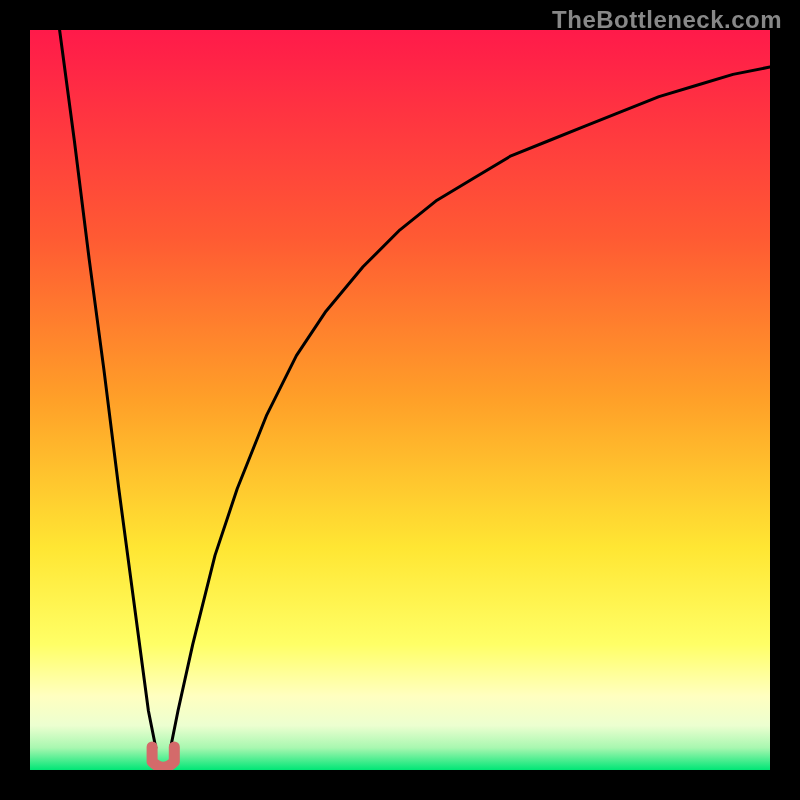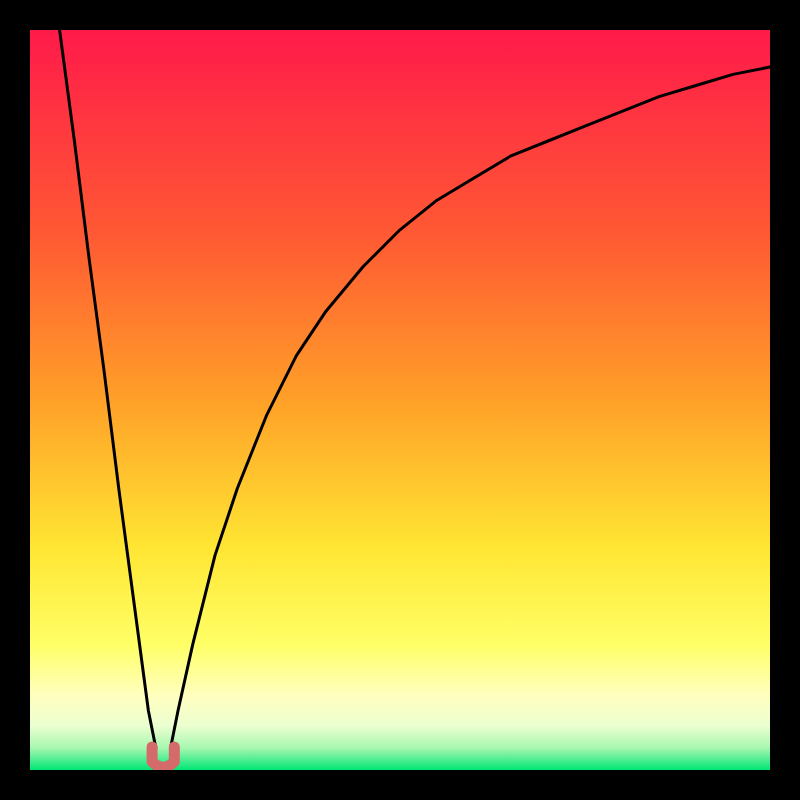--- a/index.html
+++ b/index.html
@@ -36,20 +36,21 @@
     width: 740px;
     height: 740px;
     display: block;
   }
 </style>
 </head>
 <body>
 
 <div class="frame">
 
+  <div class="watermark">TheBottleneck.com</div>
 
   <svg class="plot" viewBox="0 0 740 740" preserveAspectRatio="none">
     <defs>
       <linearGradient id="bg-grad" x1="0" y1="0" x2="0" y2="1">
         <stop offset="0%" stop-color="#ff1a4a"></stop>
         <stop offset="28%" stop-color="#ff5a33"></stop>
         <stop offset="50%" stop-color="#ffa028"></stop>
         <stop offset="70%" stop-color="#ffe633"></stop>
         <stop offset="83%" stop-color="#ffff66"></stop>
         <stop offset="90%" stop-color="#ffffc0"></stop>

